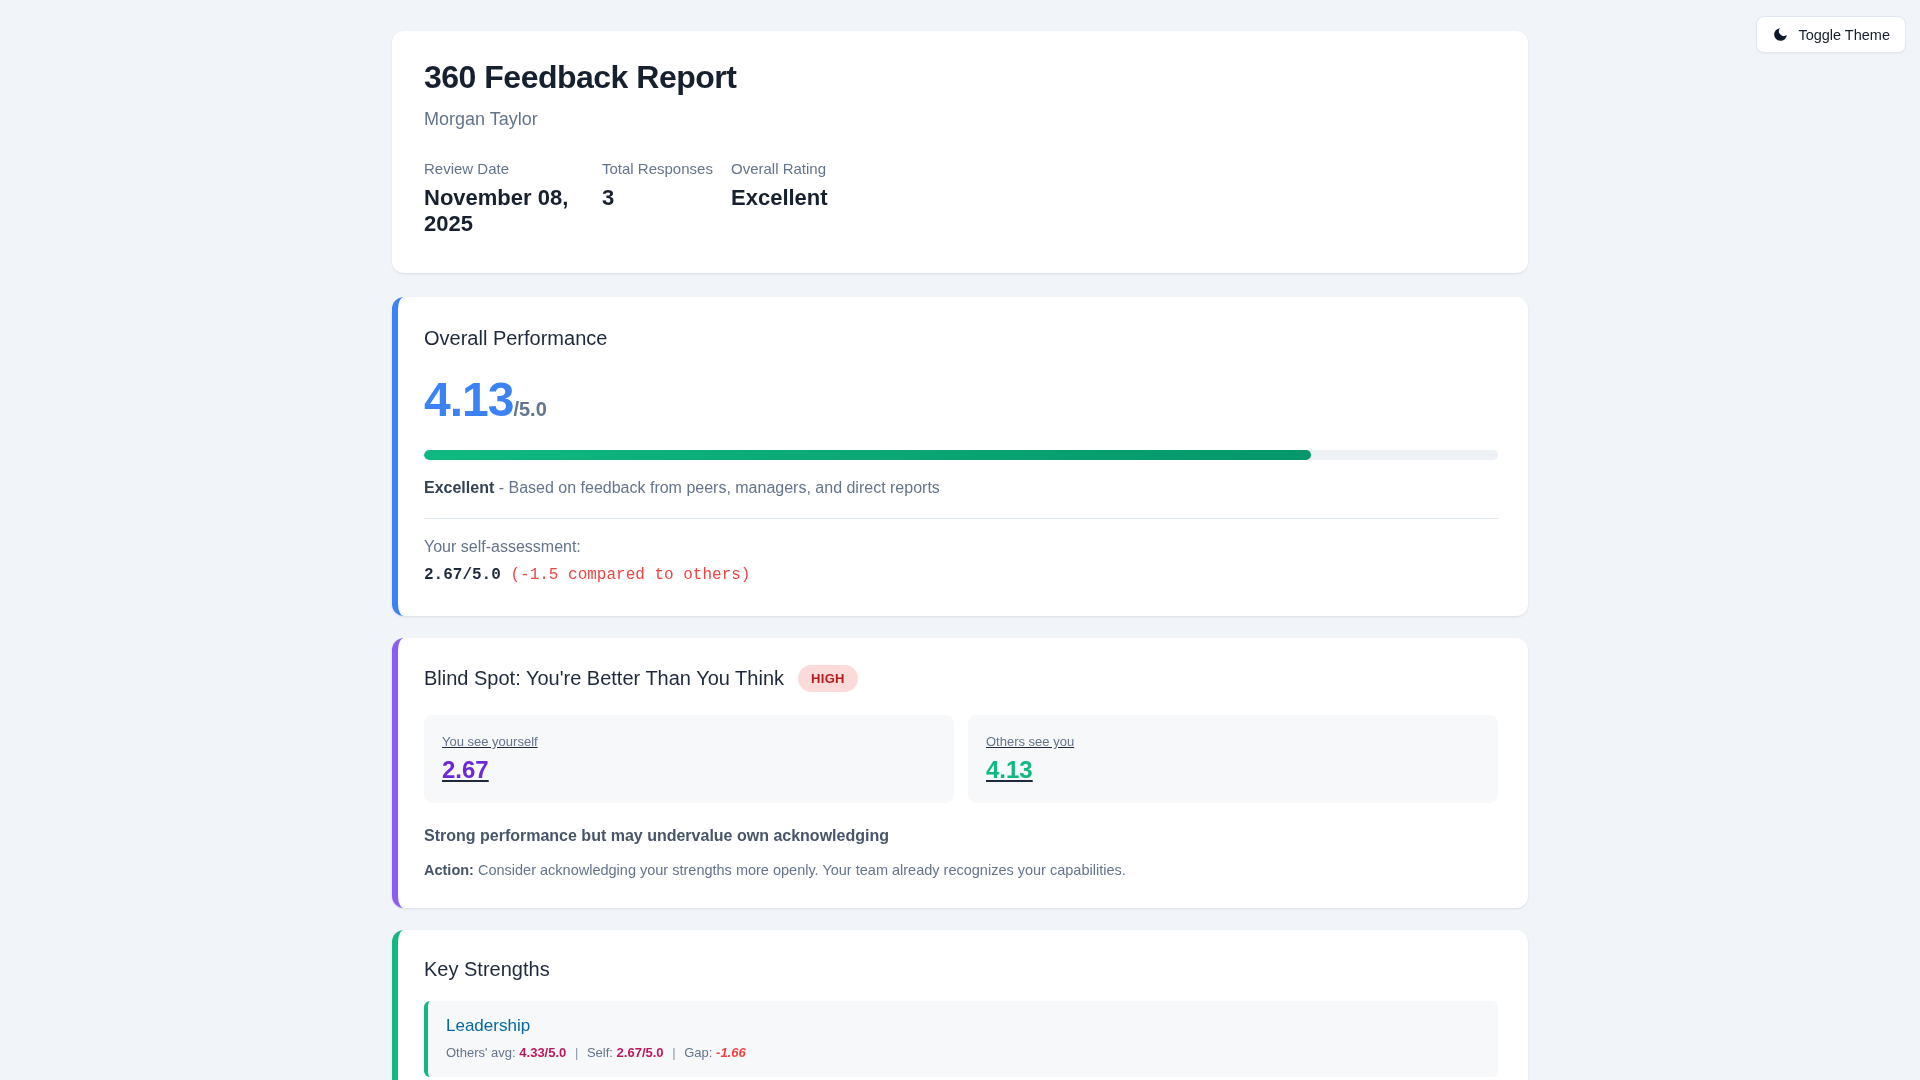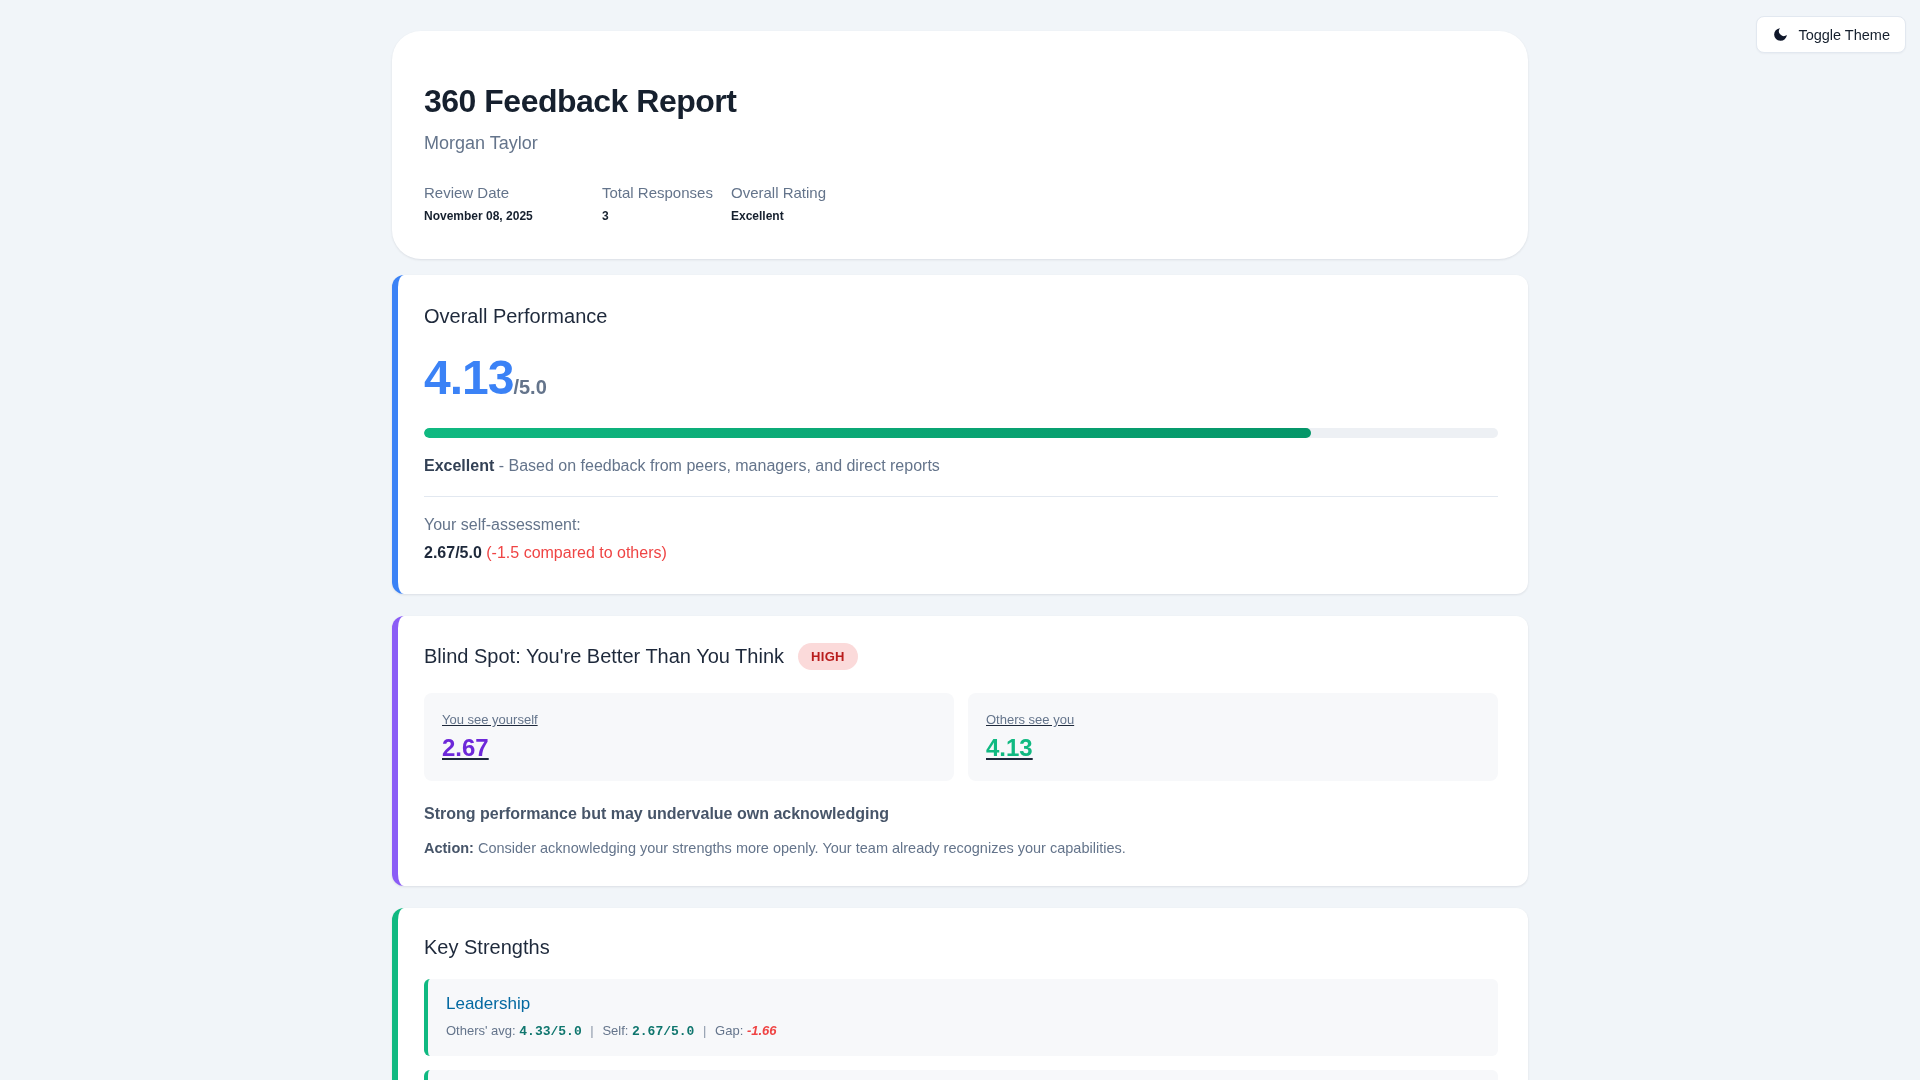--- a/index.html
+++ b/index.html
@@ -27,28 +27,28 @@
   .theme-toggle svg { display: block; }
   .container {
     width: 1136px;
     margin: 31px auto 0;
   }
   .card {
     background: #ffffff;
     border-radius: 12px;
     box-shadow: 0 1px 3px rgba(16,24,40,.06), 0 1px 2px rgba(16,24,40,.04);
   }
-  .header-card { padding: 52px 32px 36px; margin-bottom: 16px; border-radius: 29px; }
+  .header-card { padding: 28px 32px 36px; margin-bottom: 24px; }
   .report-title { font-size: 32px; font-weight: 700; letter-spacing: -.5px; color: #16202e; }
   .report-subject { margin-top: 13px; font-size: 18px; color: #64748b; }
   .meta-row { display: flex; margin-top: 30px; }
   .meta-col-1 { width: 178px; }
   .meta-col-2 { width: 129px; }
   .meta-label { font-size: 15px; color: #64748b; }
-  .meta-value { margin-top: 8px; font-size: 12px; font-weight: 700; color: #16202e; }
+  .meta-value { margin-top: 8px; font-size: 22px; font-weight: 700; color: #16202e; }
 
   .accent-card { border-left: 6px solid; margin-bottom: 22px; }
   .accent-blue { border-left-color: #3b82f6; }
   .accent-purple { border-left-color: #8b5cf6; }
   .accent-green { border-left-color: #10b981; }
 
   .perf-card { padding: 30px 30px 30px 26px; }
   .card-title { font-size: 20px; font-weight: 400; color: #1e293b; }
   .score-row { margin-top: 26px; display: flex; align-items: baseline; }
   .score-value { font-size: 48px; font-weight: 700; color: #3b82f6; letter-spacing: -1px; line-height: 1; }
@@ -62,21 +62,21 @@
   }
   .progress-fill {
     height: 100%;
     border-radius: 6px;
     background: linear-gradient(90deg, #10b981, #059669);
   }
   .rating-line { margin-top: 17px; font-size: 16px; color: #64748b; line-height: 22px; }
   .rating-strong { font-weight: 700; color: #334155; }
   .perf-divider { border: none; border-top: 1px solid #e2e8f0; margin: 19px 0 17px; }
   .self-label { font-size: 16px; color: #64748b; line-height: 22px; }
-  .self-line { margin-top: 6px; font-size: 16px; line-height: 22px; }
+  .self-line { margin-top: 6px; font-size: 16px; line-height: 22px; font-family: Liberation Mono, monospace; }
   .self-score { font-weight: 700; color: #1e293b; }
   .self-gap { color: #ef4444; }
 
   .blind-card { padding: 27px 30px 28px 26px; }
   .blind-title-row { display: flex; align-items: center; gap: 14px; }
   .severity-badge {
     background: #fbdada;
     color: #b91c1c;
     font-size: 13px;
     font-weight: 700;
@@ -104,21 +104,21 @@
   .strength-item {
     margin-top: 20px;
     background: #f7f8fa;
     border-left: 4px solid #10b981;
     border-radius: 6px;
     padding: 15px 18px 17px;
   }
   .strength-item + .strength-item { margin-top: 14px; }
   .strength-name { font-size: 17px; color: #0369a1; }
   .strength-detail { margin-top: 9px; font-size: 13px; color: #64748b; }
-  .strength-detail .val { font-weight: 700; color: #0f766e; font-family: Liberation Mono, monospace; }
+  .strength-detail .val { font-weight: 700; color: #be185d; }
   .strength-detail .gap-val { font-weight: 700; color: #ef4444; font-style: italic; }
   .strength-detail .sep { margin: 0 5px; color: #8a97a8; }
 </style>
 </head>
 <body>
 
 <button class="theme-toggle">
   <svg width="17" height="17" viewBox="0 0 24 24">
     <path d="M21 12.79A9 9 0 1 1 11.21 3 7 7 0 0 0 21 12.79z" fill="#0f172a"></path>
   </svg>

